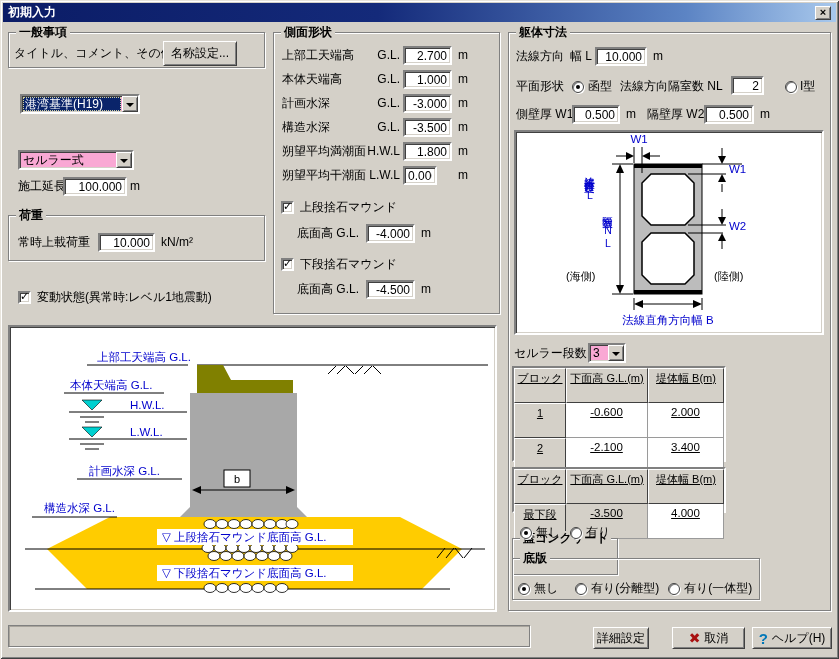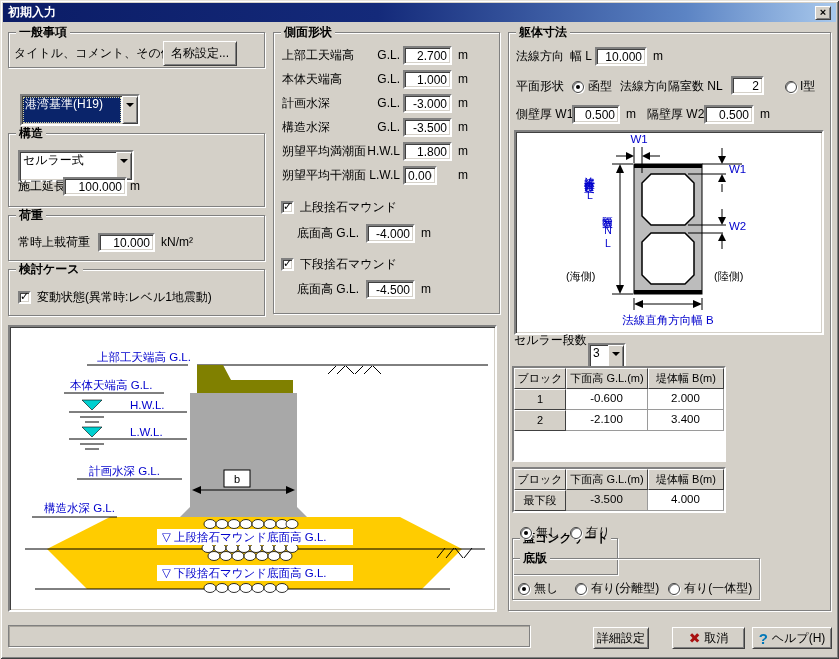--- a/index.html
+++ b/index.html
@@ -32,21 +32,21 @@
   }
   .lbl{position:absolute;font-size:12px;line-height:19px;white-space:nowrap;}
   .field{
     position:absolute;height:19px;background:#fff;border:2px solid;
     border-color:#808080 #fff #fff #808080;
     box-shadow:inset 1px 1px 0 #404040, inset -1px -1px 0 #d4d0c8;
     font-family:"Liberation Sans","DejaVu Sans",sans-serif;
     font-size:12px;text-align:right;padding:0 3px;outline:none;
   }
   .combo{
-    position:absolute;height:32px;background:#ffffff;border:2px solid;
+    position:absolute;height:20px;background:#f9a8d4;border:2px solid;
     border-color:#808080 #fff #fff #808080;
     box-shadow:inset 1px 1px 0 #404040, inset -1px -1px 0 #d4d0c8;
   }
   .combo-text{
     position:absolute;left:1px;top:1px;right:17px;bottom:1px;
     font-size:12px;line-height:14px;padding:0 2px;white-space:nowrap;overflow:hidden;
   }
   .combo-text.hl{background:#0a246a;color:#fff;outline:1px dotted #d0d0a0;outline-offset:-1px;}
   .combo-btn{
     position:absolute;right:0;top:0;bottom:0;width:16px;background:#d4d0c8;
@@ -79,21 +79,21 @@
   }
   .panel{
     position:absolute;background:#fff;border:2px solid;
     border-color:#808080 #fff #fff #808080;
     box-shadow:inset 1px 1px 0 #404040, inset -1px -1px 0 #d4d0c8;
   }
   .tablebox{
     position:absolute;background:#fff;border:2px solid;
     border-color:#808080 #fff #fff #808080;
   }
-  .trow{display:flex;height:21px;}
+  .trow{display:flex;height:35px;text-decoration:underline;}
   .th{
     background:#d4d0c8;border:1px solid;border-color:#fff #404040 #404040 #fff;
     box-shadow:inset 1px 1px 0 #d4d0c8;
     font-size:11px;text-align:center;line-height:18px;white-space:nowrap;overflow:hidden;
   }
   .td{
     background:#fff;border-right:1px solid #9a9a9a;border-bottom:1px solid #9a9a9a;
     font-size:11.5px;text-align:center;line-height:19px;
   }
   .td.ro{background:#d4d0c8;}
@@ -125,41 +125,35 @@
     <span class="group-title">一般事項</span>
   </div>
   <span class="lbl" style="left:14px;top:44px">タイトル、コメント、その他:</span>
   <button class="btn" style="left:163px;top:41px;width:74px;height:25px">名称設定...</button>
 
   <div class="combo" style="left:20px;top:94px;width:120px">
     <span class="combo-text hl">港湾基準(H19)</span>
     <span class="combo-btn"></span>
   </div>
 
-  <div class="group" style="left:8px;top:133px;width:257px;height:74px">
-    <span class="group-title">構造</span>
-  </div>
   <div class="combo" style="left:18px;top:150px;width:116px">
     <span class="combo-text">セルラー式</span>
     <span class="combo-btn"></span>
   </div>
   <span class="lbl" style="left:18px;top:177px">施工延長</span>
   <input class="field" style="left: 63px; top: 177px; width: 64px;" value="100.000">
   <span class="lbl" style="left:130px;top:177px">m</span>
 
   <div class="group" style="left:8px;top:215px;width:257px;height:46px">
     <span class="group-title">荷重</span>
   </div>
   <span class="lbl" style="left:18px;top:233px">常時上載荷重</span>
   <input class="field" style="left: 98px; top: 233px; width: 57px;" value="10.000">
   <span class="lbl" style="left:161px;top:233px">kN/m²</span>
 
-  <div class="group" style="left:8px;top:269px;width:257px;height:47px">
-    <span class="group-title">検討ケース</span>
-  </div>
   <span class="checkbox checked" style="left:18px;top:291px"></span>
   <span class="lbl" style="left:37px;top:288px">変動状態(異常時:レベル1地震動)</span>
 
   <div class="group" style="left:273px;top:32px;width:227px;height:282px">
     <span class="group-title">側面形状</span>
   </div>
 
   <span class="lbl" style="left:282px;top:46px">上部工天端高</span>
   <span class="lbl" style="left:340px;top:46px;width:60px;text-align:right">G.L.</span>
   <input class="field" style="left: 403px; top: 46px; width: 49px;" value="2.700">
@@ -365,21 +359,21 @@
       <text class="bluet" x="152" y="192" text-anchor="middle">法線直角方向幅 B</text>
 
       <text class="blkt" x="50" y="148">(海側)</text>
       <text class="blkt" x="198" y="148">(陸側)</text>
     </svg>
   </div>
 
   <div class="vtext" style="left:583px;top:168px;height:130px">法線平行方向延長 L</div>
   <div class="vtext" style="left:601px;top:208px;height:80px">隔室数 NL</div>
 
-  <span class="lbl" style="left:514px;top:331px">セルラー段数</span>
+  <span class="lbl" style="left:514px;top:344px">セルラー段数</span>
   <div class="combo" style="left:588px;top:343px;width:38px">
     <span class="combo-text">3</span>
     <span class="combo-btn"></span>
   </div>
 
   <div class="tablebox" style="left:512px;top:366px;width:214px;height:96px">
     <div class="trow">
       <div class="th" style="width:52px">ブロック</div>
       <div class="th" style="width:82px">下面高 G.L.(m)</div>
       <div class="th" style="width:76px">堤体幅 B(m)</div>

